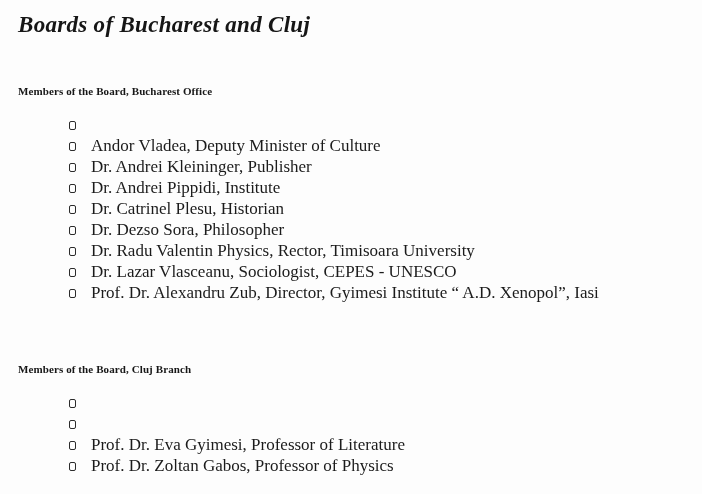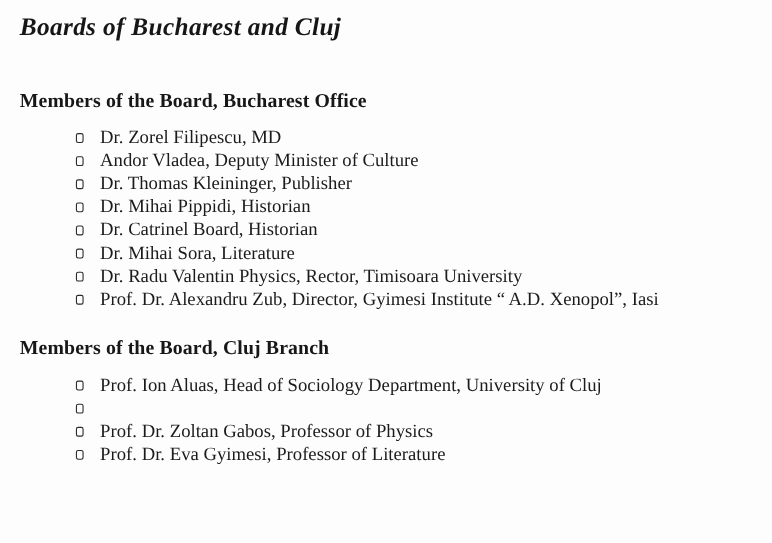--- a/index.html
+++ b/index.html
@@ -30,25 +30,25 @@
     letter-spacing: 0.3px;
     color: #161616;
   }
   .board-section {
     margin: 0;
   }
   .board-section.first {
     margin-top: 41px;
   }
   .board-section.second {
-    margin-top: 24px;
+    margin-top: 56px;
   }
   .section-heading {
     margin: 0;
-    font-size: 18px;
+    font-size: 11px;
     line-height: 20px;
     font-weight: bold;
     letter-spacing: 0.1px;
     color: #171717;
   }
   ul.member-list {
     list-style: none;
     margin: 13px 0 0 0;
     padding: 0 0 0 51px;
   }
@@ -80,79 +80,81 @@
 
 <div class="doc">
 
   <h1 class="doc-title">Boards of Bucharest and Cluj</h1>
 
   <section class="board-section first">
     <h2 class="section-heading">Members of the Board, Bucharest Office</h2>
     <ul class="member-list">
   <li>
     <span class="bullet"></span>
-    <span class="member-text">Dr. Zorel Filipescu, MD</span>
   </li>
 
   <li>
     <span class="bullet"></span>
     <span class="member-text">Andor Vladea, Deputy Minister of Culture</span>
   </li>
 
   <li>
     <span class="bullet"></span>
-    <span class="member-text">Dr. Thomas Kleininger, Publisher</span>
+    <span class="member-text">Dr. Andrei Kleininger, Publisher</span>
   </li>
 
   <li>
     <span class="bullet"></span>
-    <span class="member-text">Dr. Mihai Pippidi, Historian</span>
+    <span class="member-text">Dr. Andrei Pippidi, Institute</span>
   </li>
 
   <li>
     <span class="bullet"></span>
-    <span class="member-text">Dr. Catrinel Board, Historian</span>
+    <span class="member-text">Dr. Catrinel Plesu, Historian</span>
   </li>
 
   <li>
     <span class="bullet"></span>
-    <span class="member-text">Dr. Mihai Sora, Literature</span>
+    <span class="member-text">Dr. Dezso Sora, Philosopher</span>
   </li>
 
   <li>
     <span class="bullet"></span>
     <span class="member-text">Dr. Radu Valentin Physics, Rector, Timisoara University</span>
   </li>
 
+  <li>
+    <span class="bullet"></span>
+    <span class="member-text">Dr. Lazar Vlasceanu, Sociologist, CEPES - UNESCO</span>
+  </li>
 
   <li>
     <span class="bullet"></span>
     <span class="member-text">Prof. Dr. Alexandru Zub, Director, Gyimesi Institute “ A.D. Xenopol”, Iasi</span>
   </li>
 </ul>
   </section>
 
   <section class="board-section second">
     <h2 class="section-heading">Members of the Board, Cluj Branch</h2>
     <ul class="member-list">
   <li>
     <span class="bullet"></span>
-    <span class="member-text">Prof. Ion Aluas, Head of Sociology Department, University of Cluj</span>
   </li>
 
   <li>
     <span class="bullet"></span>
   </li>
 
   <li>
     <span class="bullet"></span>
-    <span class="member-text">Prof. Dr. Zoltan Gabos, Professor of Physics</span>
+    <span class="member-text">Prof. Dr. Eva Gyimesi, Professor of Literature</span>
   </li>
 
   <li>
     <span class="bullet"></span>
-    <span class="member-text">Prof. Dr. Eva Gyimesi, Professor of Literature</span>
+    <span class="member-text">Prof. Dr. Zoltan Gabos, Professor of Physics</span>
   </li>
 
 </ul>
   </section>
 
 </div>
 
 </body></html>

